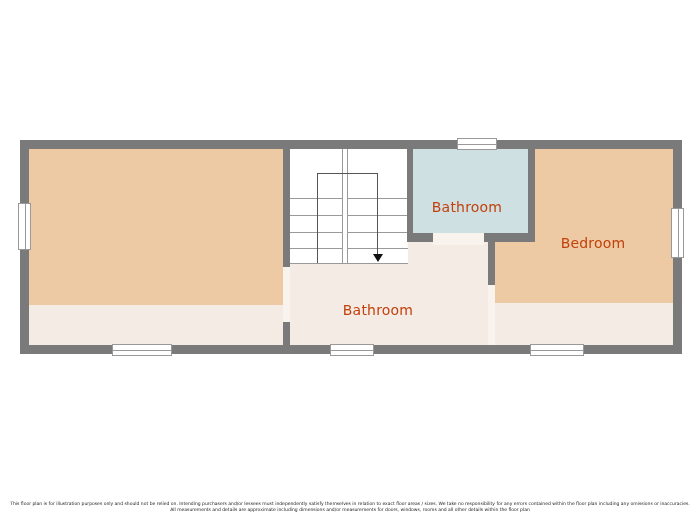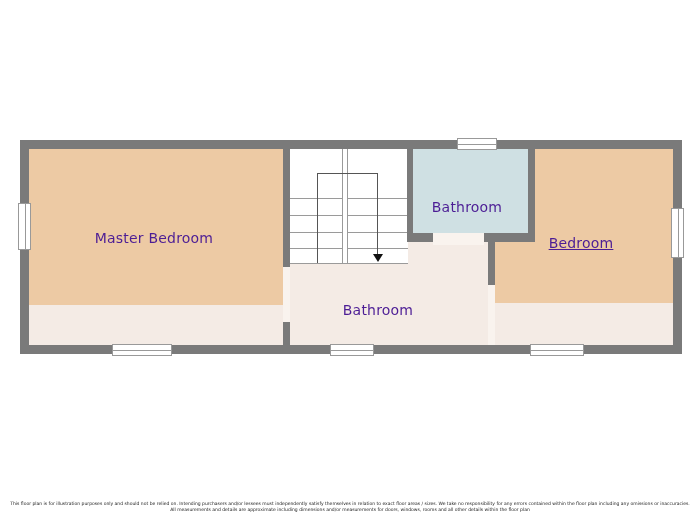--- a/index.html
+++ b/index.html
@@ -52,24 +52,24 @@
   .window.v .pane{top:0;bottom:0;left:50%;width:0;border-left:1px solid #999;}
   .win-left{left:-11px;top:54px;width:13px;height:47px;}
   .win-bottom-master{left:83px;top:195px;width:60px;height:12px;}
   .win-bottom-landing{left:301px;top:195px;width:44px;height:12px;}
   .win-bottom-bedroom{left:501px;top:195px;width:54px;height:12px;}
   .win-top-bathroom{left:428px;top:-11px;width:40px;height:12px;}
   .win-right-bedroom{left:642px;top:59px;width:13px;height:50px;}
 
   
   .room-label{position:absolute;transform:translate(-50%,-50%);
-    font-size:14px;color:#4c1d95;white-space:nowrap;letter-spacing:0.2px;}
+    font-size:14px;color:#c2410c;white-space:nowrap;letter-spacing:0.2px;}
   .lbl-master{left:125px;top:89px;}
   .lbl-bathroom{left:438px;top:58px;}
-  .lbl-bedroom{left:552px;top:94px;text-decoration:underline;}
+  .lbl-bedroom{left:564px;top:94px;}
   .lbl-landing{left:349px;top:161px;}
 
   .disclaimer{position:absolute;left:0;right:0;top:501px;text-align:center;
     font-size:4.5px;line-height:6px;color:#222;}
 </style>
 </head>
 <body>
 
 <div class="canvas">
   <div class="plan">
@@ -115,21 +115,20 @@
     <div class="window h win-bottom-bedroom">
         <div class="pane"></div>
       </div>
     <div class="window h win-top-bathroom">
         <div class="pane"></div>
       </div>
     <div class="window v win-right-bedroom">
         <div class="pane"></div>
       </div>
 
-    <div class="room-label lbl-master">Master Bedroom</div>
     <div class="room-label lbl-bathroom">Bathroom</div>
     <div class="room-label lbl-bedroom">Bedroom</div>
     <div class="room-label lbl-landing">Bathroom</div>
   </div>
 
   <div class="disclaimer">
     <div>This floor plan is for illustration purposes only and should not be relied on. Intending purchasers and/or lessees must independently satisfy themselves in relation to exact floor areas / sizes. We take no responsibility for any errors contained within the floor plan including any omissions or inaccuracies.</div>
     <div>All measurements and details are approximate including dimensions and/or measurements for doors, windows, rooms and all other details within the floor plan</div>
   </div>
 </div>

